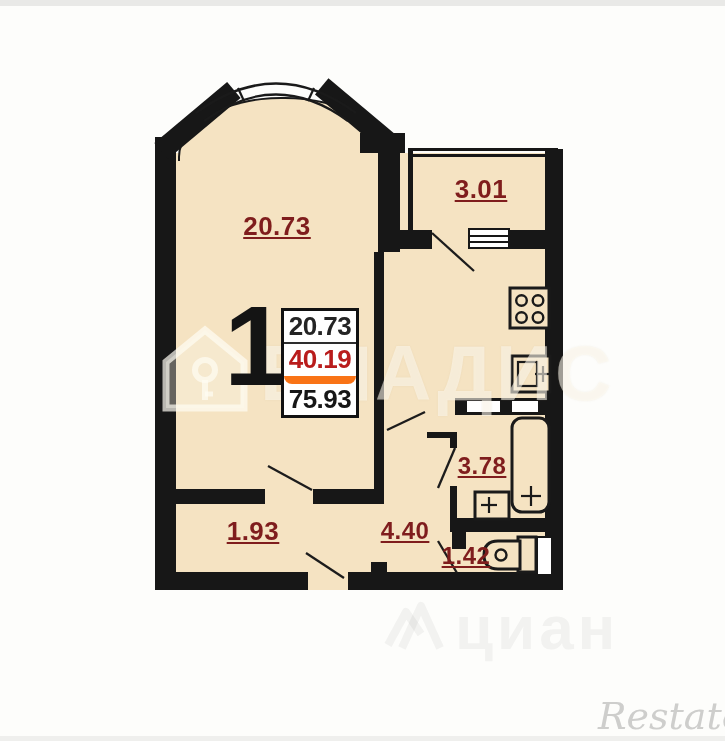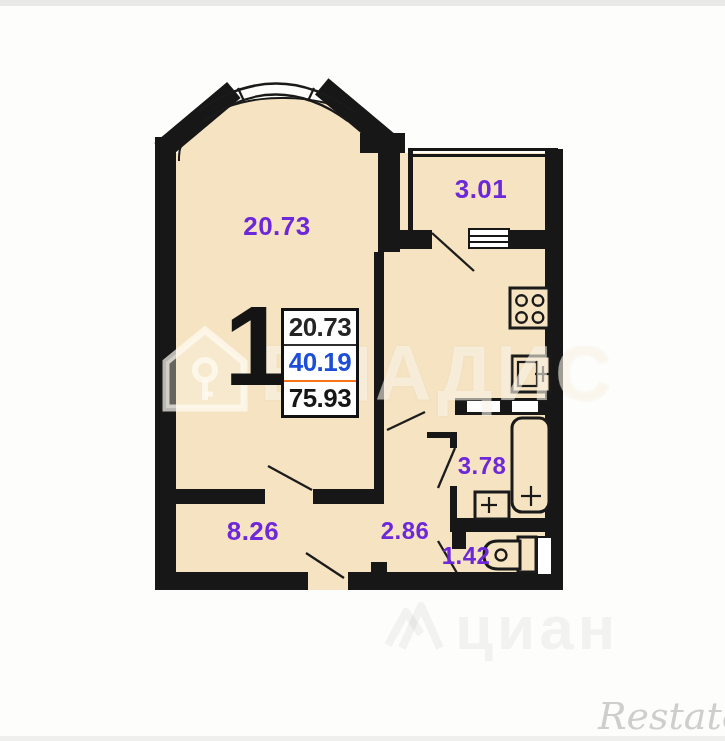--- a/index.html
+++ b/index.html
@@ -1,32 +1,32 @@
 <!DOCTYPE html>
 <html><head>
 <meta charset="utf-8">
 <style>
   html,body{margin:0;padding:0;background:#ffffff;}
   .stage{position:relative;width:725px;height:741px;background:#fdfdfb;overflow:hidden;
          font-family:"Liberation Sans",sans-serif;}
   .w{position:absolute;background:#171717;}
   .cream{position:absolute;background:#f5e3c2;}
-  .lbl{position:absolute;color:#6d28d9;font-weight:600;font-size:26px;text-align:center;
-       letter-spacing:0.5px;white-space:nowrap;z-index:30;}
+  .lbl{position:absolute;color:#7f1d1d;font-weight:600;font-size:26px;text-align:center;
+       letter-spacing:0.5px;white-space:nowrap;z-index:30;text-decoration:underline;}
   .lbl.sm{font-size:24px;}
   .arch{position:absolute;left:178px;top:97px;width:206px;height:62px;background:#f5e3c2;
         border:2px solid #1a1a1a;border-bottom:none;
         border-radius:103px 103px 0 0 / 60px 60px 0 0;}
   .diag{position:absolute;background:#171717;}
   .statsbox{position:absolute;left:281px;top:308px;width:72px;height:104px;background:#ffffff;
             border:3px solid #111;z-index:40;display:flex;flex-direction:column;}
   .statsbox .row{flex:1;display:flex;align-items:center;justify-content:center;
                  font-size:26px;font-weight:700;letter-spacing:-0.5px;}
   .statsbox .row:nth-child(1){color:#242424;border-bottom:2px solid #2e2e2e;}
-  .statsbox .row:nth-child(2){color:#1d4ed8;border-bottom:2px solid #f97316;}
+  .statsbox .row:nth-child(2){color:#b91c1c;border-bottom:8px solid #f97316;border-radius:8px;}
   .statsbox .row:nth-child(3){color:#161616;}
   .unitnum{position:absolute;left:224px;top:294px;font-size:114px;line-height:104px;
            font-weight:700;color:#141414;z-index:35;}
   .wm-vladis{position:absolute;left:260px;top:328px;font-size:78px;font-weight:700;
              letter-spacing:3px;color:rgba(255,252,243,0.55);z-index:25;
              text-shadow:0 0 2px rgba(190,170,130,0.15);}
   .wm-cian{position:absolute;left:455px;top:592px;font-size:62px;font-weight:700;
            letter-spacing:4px;color:rgba(40,40,40,0.05);z-index:25;}
   .wm-restate{position:absolute;left:598px;top:694px;font-size:38px;font-style:italic;
               font-family:"DejaVu Serif",serif;color:rgba(130,130,130,0.38);z-index:25;}
@@ -144,16 +144,16 @@
   <div class="unitnum">1</div>
   <div class="statsbox">
     <div class="row">20.73</div>
     <div class="row">40.19</div>
     <div class="row">75.93</div>
   </div>
 
   <div class="lbl" style="left:227px;top:211px;width:100px;">20.73</div>
   <div class="lbl" style="left:441px;top:174px;width:80px;">3.01</div>
   <div class="lbl sm" style="left:442px;top:452px;width:80px;">3.78</div>
-  <div class="lbl" style="left:213px;top:516px;width:80px;">8.26</div>
-  <div class="lbl sm" style="left:365px;top:517px;width:80px;">2.86</div>
+  <div class="lbl" style="left:213px;top:516px;width:80px;">1.93</div>
+  <div class="lbl sm" style="left:365px;top:517px;width:80px;">4.40</div>
   <div class="lbl sm" style="left:426px;top:542px;width:80px;">1.42</div>
 </div>
 
 </body></html>

